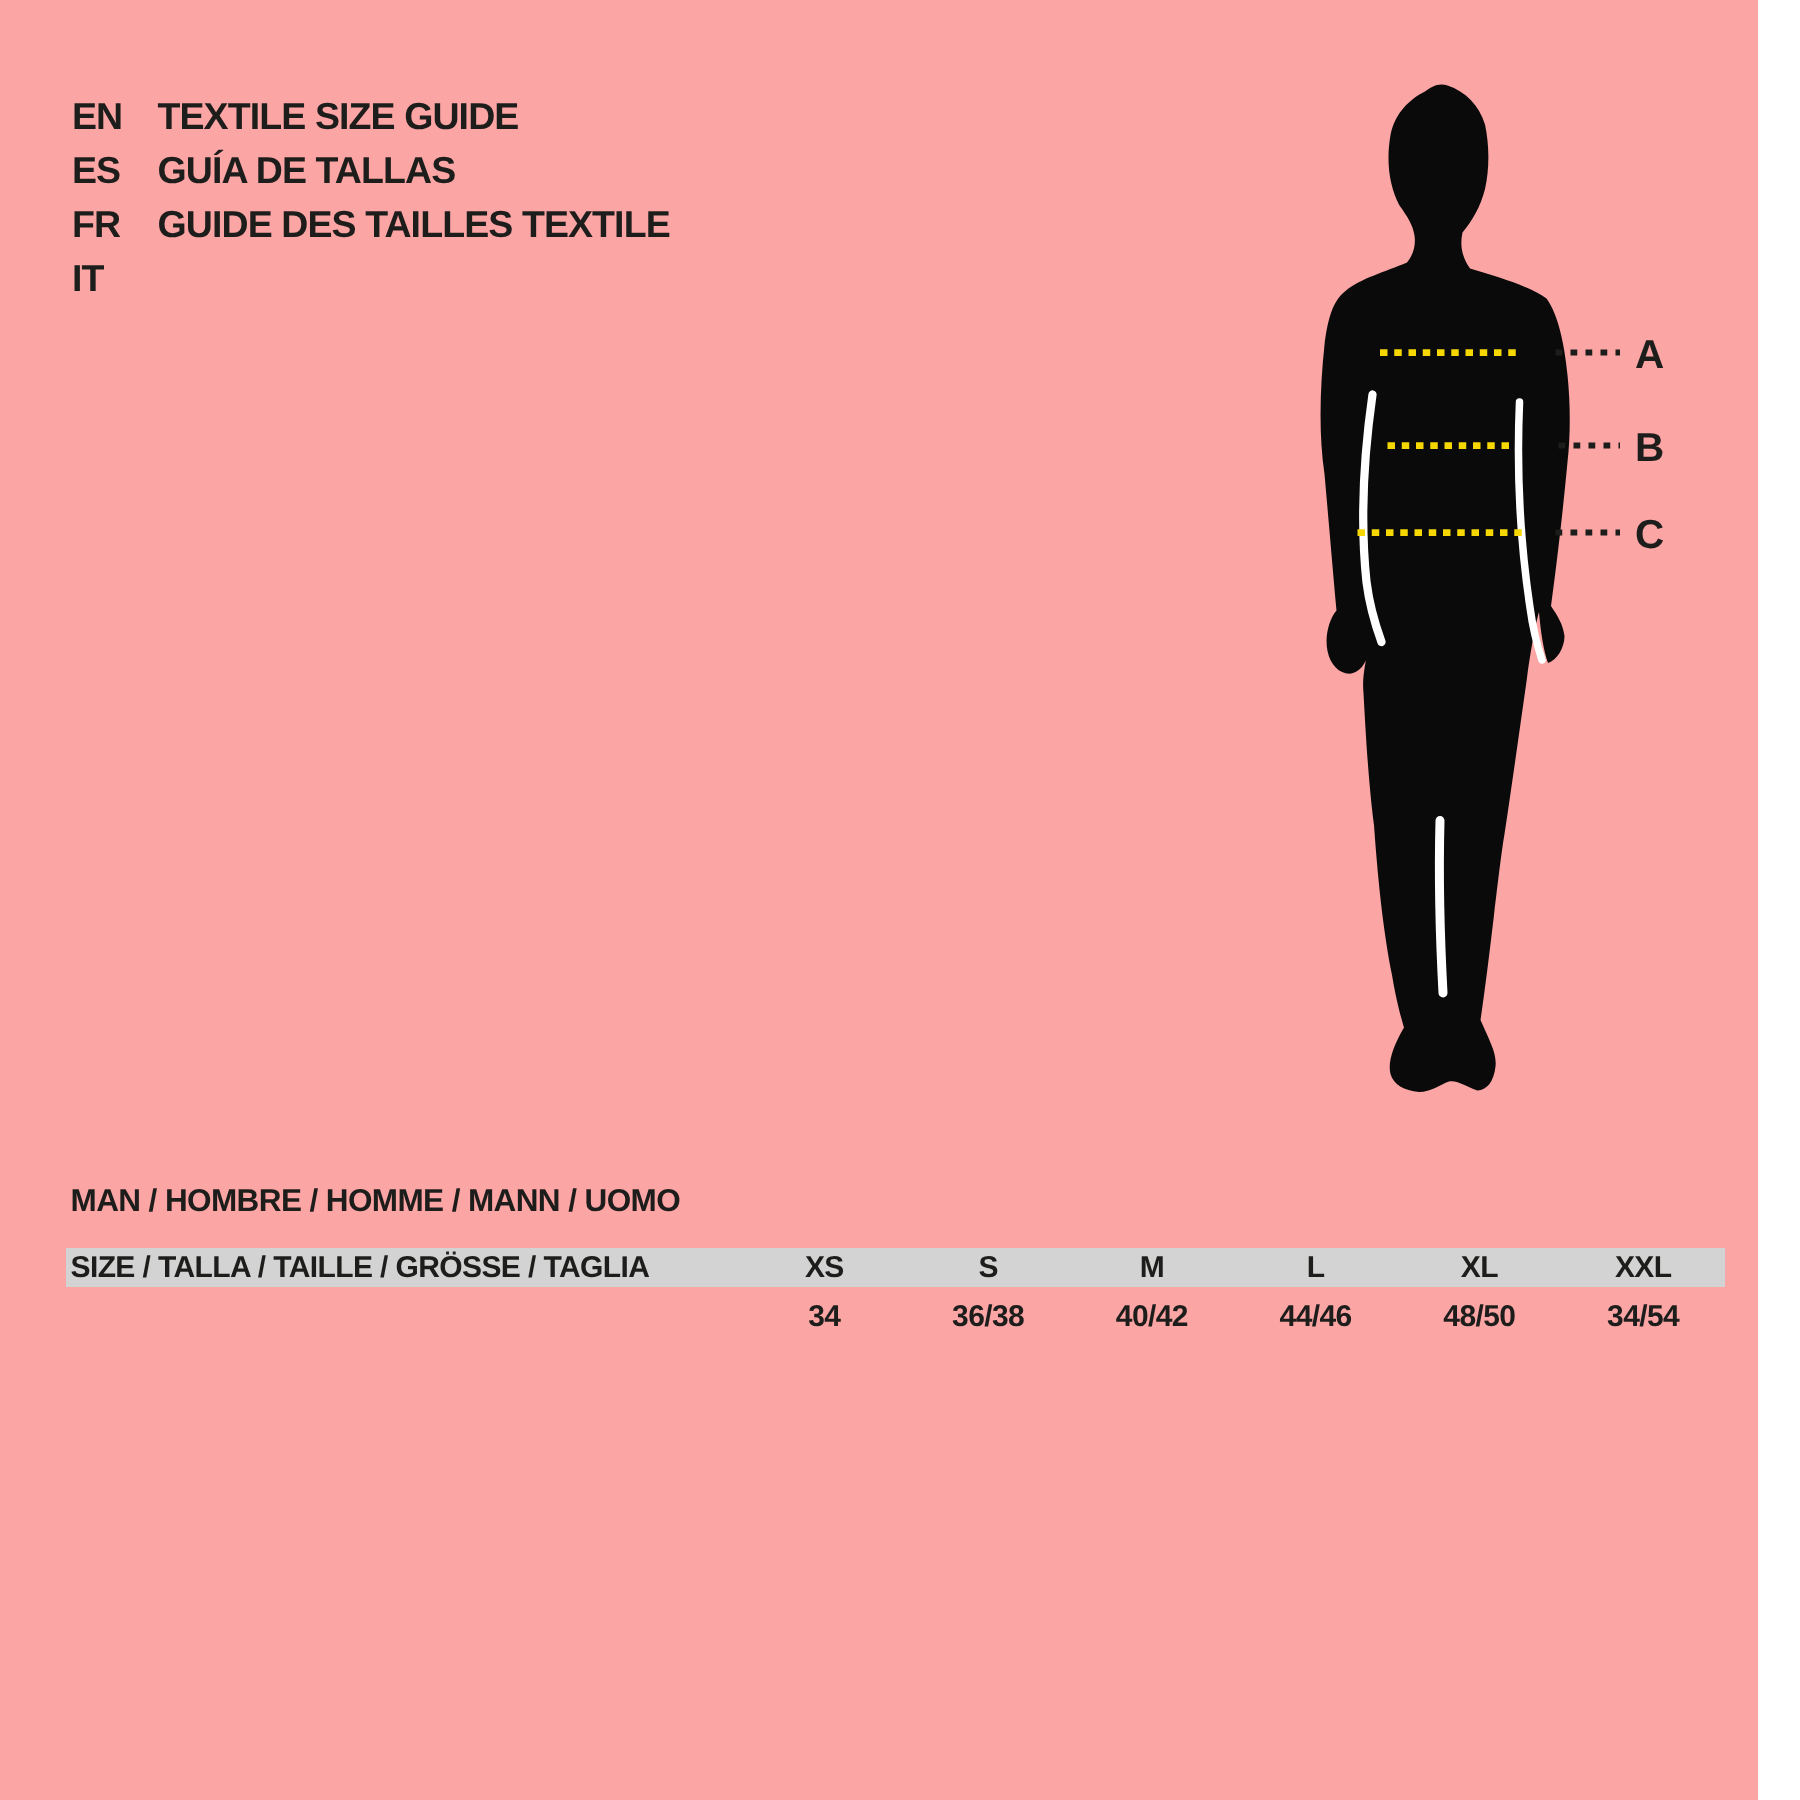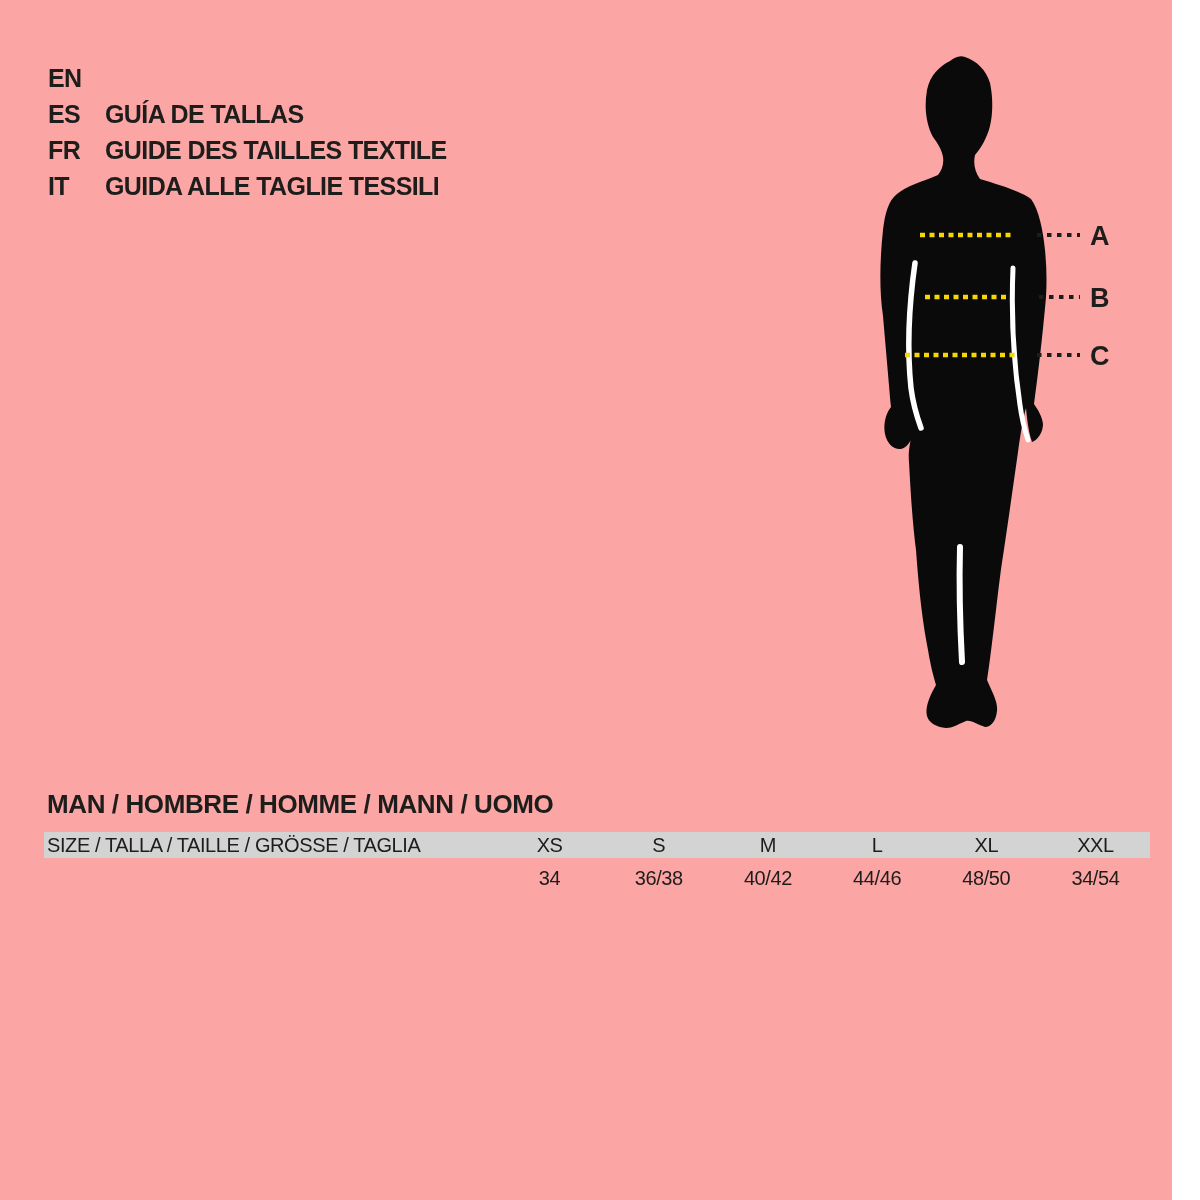--- a/index.html
+++ b/index.html
@@ -30,55 +30,55 @@
   .figure-wrap { position: absolute; left: 850px; top: 40px; width: 280px; height: 710px; }
   .figure-wrap svg { display: block; }
   .measure-letter {
     font-family: "Liberation Sans", sans-serif;
     font-size: 27px; font-weight: 700;
   }
 
   
   .section-title {
     position: absolute; left: 47px; top: 789px;
-    font-size: 26px; font-weight: 700; letter-spacing: -0.4px;
+    font-size: 21px; font-weight: 700; letter-spacing: -0.4px;
     white-space: nowrap;
   }
   .size-table {
     position: absolute; left: 44px; top: 832px; width: 1106px;
-    font-size: 20px; font-weight: 400; letter-spacing: -0.4px;
+    font-size: 20px; font-weight: 700; letter-spacing: -0.4px;
   }
   .t-row { display: flex; width: 100%; }
   .header-row { height: 26px; align-items: center; }
   .label-col { width: 451px; flex: 0 0 451px; padding-left: 3px; white-space: nowrap; }
   .size-col { flex: 1 1 0; text-align: center; white-space: nowrap; }
   .values-row { margin-top: 7px; align-items: flex-start; }
   .values-row .label-col div { line-height: 26px; }
   .values-row .size-col { line-height: 26px; }
 </style>
 </head>
 <body>
 
 <div class="canvas">
 
   <div class="lang-list">
     <div class="lang-row">
       <span class="lang-code">EN</span>
+      <span class="lang-title">TEXTILE SIZE GUIDE</span>
     </div>
     <div class="lang-row">
       <span class="lang-code">ES</span>
       <span class="lang-title">GUÍA DE TALLAS</span>
     </div>
     <div class="lang-row">
       <span class="lang-code">FR</span>
       <span class="lang-title">GUIDE DES TAILLES TEXTILE</span>
     </div>
     <div class="lang-row">
       <span class="lang-code">IT</span>
-      <span class="lang-title">GUIDA ALLE TAGLIE TESSILI</span>
     </div>
   </div>
 
   <div class="figure-wrap">
     <svg width="280" height="710" viewBox="850 40 280 710">
 
       <path fill="#0a0a0a" d="
         M 950,61
         C 940,66 930,75 927,90
         C 924,107 926,124 933,137

